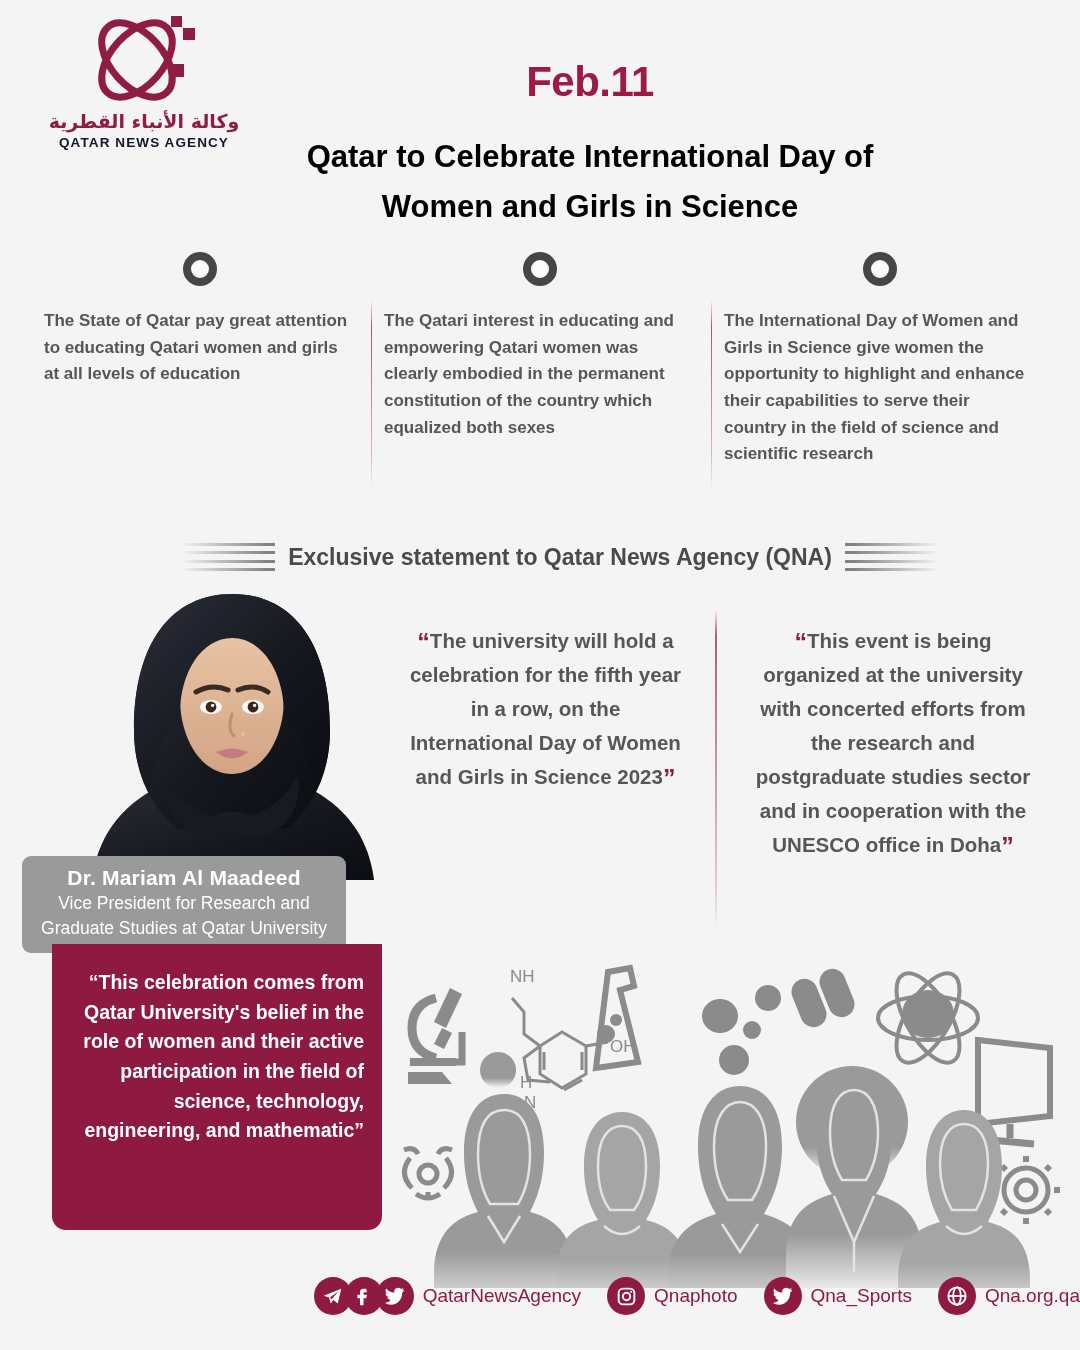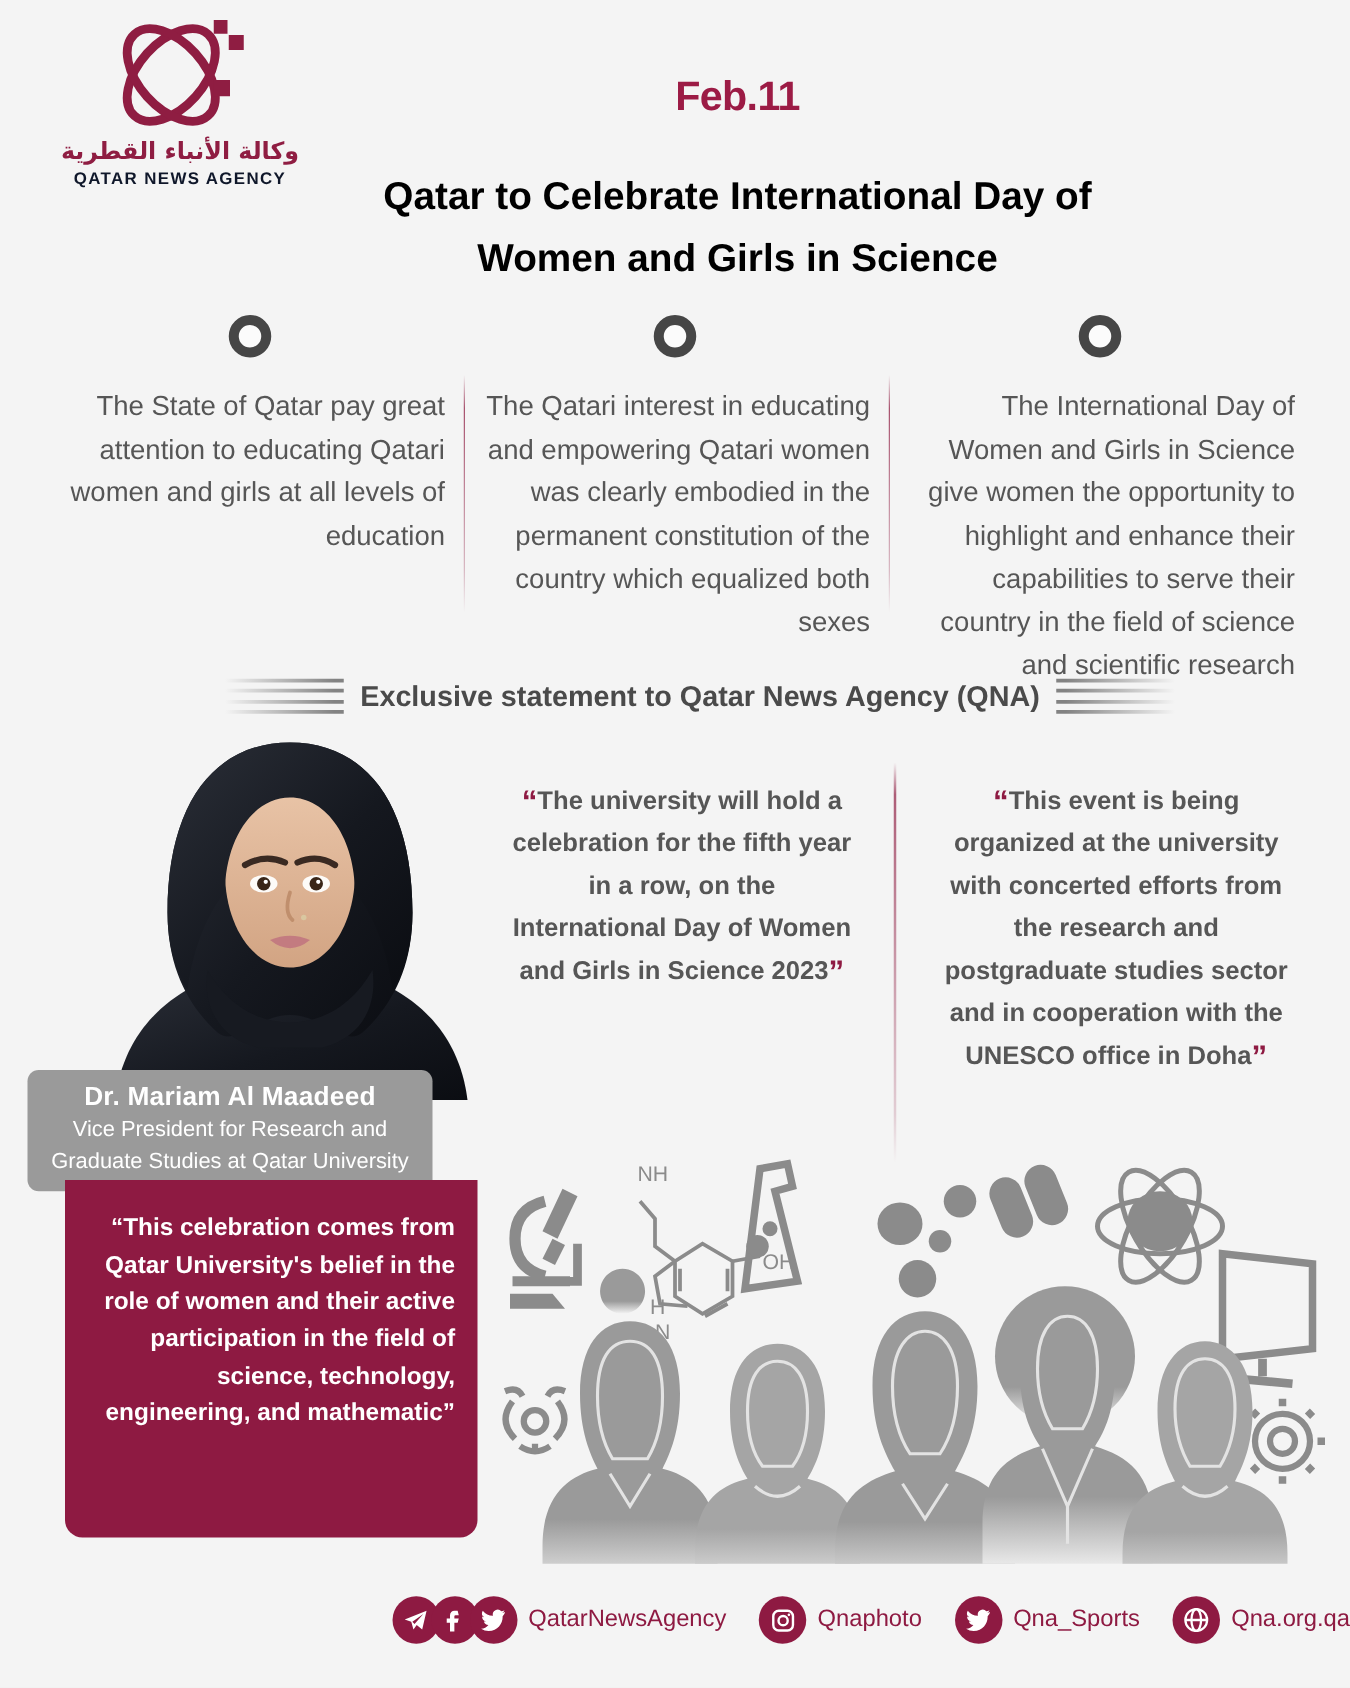--- a/index.html
+++ b/index.html
@@ -16,37 +16,37 @@
 
   
   .logo-block { position: absolute; left: 44px; top: 8px; width: 200px; text-align: center; }
   .logo-mark { width: 130px; height: 100px; margin: 0 auto; display: block; }
   .logo-ar { font-size: 19px; color: #8f1d42; font-weight: bold; letter-spacing: 0px; margin-top: 2px;
              direction: rtl; font-family: "DejaVu Sans", sans-serif; }
   .logo-en { font-size: 13.5px; color: #0f172a; font-weight: bold; letter-spacing: 1.1px; margin-top: 3px; }
 
   .header-date {
     position: absolute; left: 260px; top: 58px; width: 660px; text-align: center;
-    font-size: 33px; font-weight: bold; color: #9c1b45; letter-spacing: -0.5px;
+    font-size: 42px; font-weight: bold; color: #9c1b45; letter-spacing: -0.5px;
   }
   .header-title {
     position: absolute; left: 230px; top: 132px; width: 720px; text-align: center;
     font-size: 31px; font-weight: bold; color: #000000; line-height: 1.62;
   }
 
   
   .cols { position: absolute; left: 30px; top: 252px; width: 1020px; display: flex; }
   .col { position: relative; flex: 1; padding: 0 14px; }
   .col-dot {
     width: 34px; height: 34px; border-radius: 50%;
     border: 8px solid #464646; background: #fbfbfb;
     margin: 0 auto 22px auto;
   }
   .col-text {
-    text-align: right; font-size: 22px; font-weight: normal;
+    text-align: left; font-size: 17px; font-weight: bold;
     color: #565656; line-height: 1.57;
   }
   .col-sep {
     position: absolute; right: -2px; top: 48px; width: 1.5px; height: 190px;
     background: linear-gradient(to bottom, rgba(143,29,66,0) 0%, rgba(143,29,66,.75) 14%, rgba(143,29,66,.28) 82%, rgba(143,29,66,0) 100%);
   }
 
   
   .banner { position: absolute; left: 180px; top: 536px; width: 760px; height: 42px;
             display: flex; align-items: center; }
@@ -81,21 +81,21 @@
   .quote-1 { position: absolute; left: 408px; top: 624px; width: 275px; }
   .quote-2 { position: absolute; left: 748px; top: 624px; width: 290px; }
   .quote-text { text-align: center; font-size: 20.5px; font-weight: bold; color: #565656; line-height: 1.66; }
   .qm { color: #8e1a42; font-weight: bold; font-size: 1.22em; line-height: 0; vertical-align: -0.1em; }
   .quote-sep {
     position: absolute; left: 715px; top: 610px; width: 1.5px; height: 320px;
     background: linear-gradient(to bottom, rgba(143,29,66,0) 0%, rgba(143,29,66,.7) 8%, rgba(143,29,66,.18) 88%, rgba(143,29,66,0) 100%);
   }
 
   
-  .science { position: absolute; left: 398px; top: 919px; width: 665px; height: 332px; }
+  .science { position: absolute; left: 398px; top: 956px; width: 665px; height: 332px; }
 
   
   .footer { position: absolute; left: 0; top: 1268px; width: 1080px; height: 56px;
             display: flex; align-items: center; justify-content: flex-end; }
   .f-group { display: flex; align-items: center; }
   .f-group + .f-group { margin-left: 26px; }
   .f-icons { display: flex; align-items: center; }
   .f-ico { width: 38px; height: 38px; border-radius: 50%; background: #8e1a42;
            display: flex; align-items: center; justify-content: center; }
   .f-ico + .f-ico { margin-left: -7px; }

